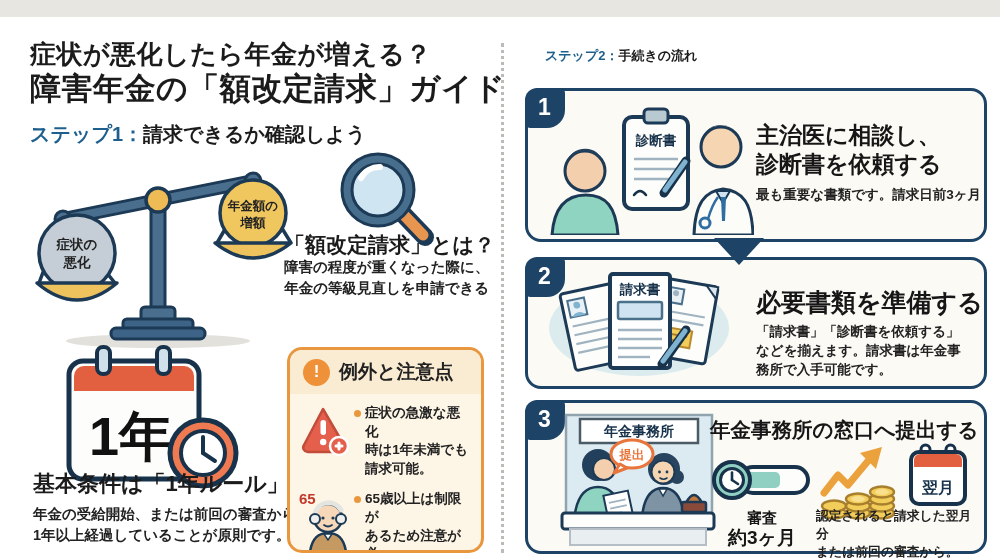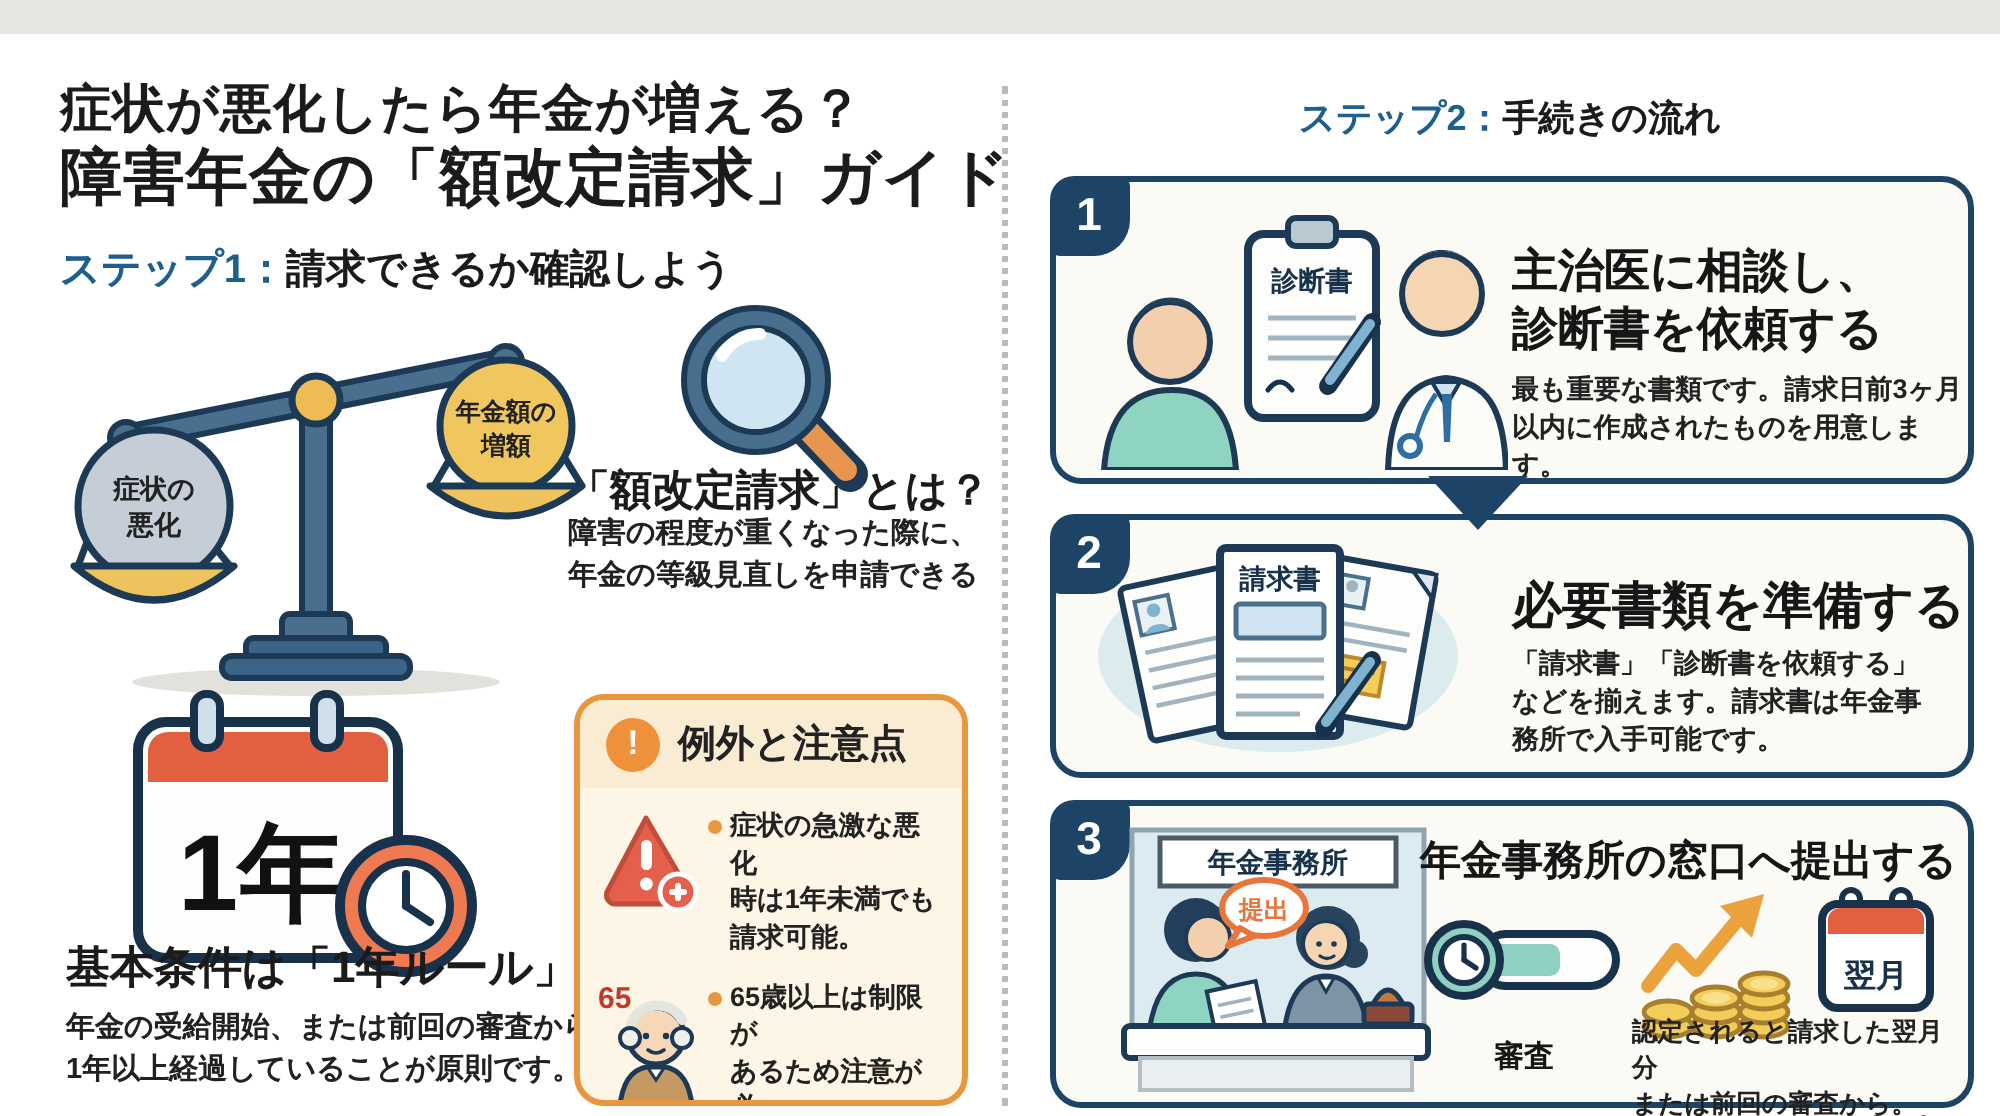--- a/index.html
+++ b/index.html
@@ -163,21 +163,21 @@
           <span>65歳以上は制限が</span>
           <span>あるため注意が必</span>
 
         </div>
       </div>
     </div>
   </div>
 
   <div class="abs divider"></div>
 
-  <div class="abs stephead" style="left:545px;top:30px;width:420px;text-align:center;font-size:18px;">
+  <div class="abs stephead" style="left:545px;top:30px;width:420px;text-align:left;font-size:13px;">
     <span class="blue">ステップ2：</span><span>手続きの流れ</span>
   </div>
 
   <div class="card" style="top:71px;height:154px;">
     <div class="badge">1</div>
     <div class="abs" style="left:16px;top:10px;">
       <svg width="210" height="134" viewBox="0 0 210 134">
         <path d="M8,134 C10,106 22,94 42,94 C62,94 72,106 74,134 Z" fill="#8fd4c0" stroke="#1c3a55" stroke-width="3"></path>
         <circle cx="41" cy="70" r="20" fill="#f3cfae" stroke="#1c3a55" stroke-width="3"></circle>
         <path d="M21,68 A20,20 0 0 1 59,62 Q54,46 38,48 Q24,50 21,68 Z" fill="#22405c"></path>
@@ -198,21 +198,20 @@
         <circle cx="161" cy="122" r="5" fill="none" stroke="#2f6ea3" stroke-width="3"></circle>
         <path d="M164,118 q4,-14 10,-22" fill="none" stroke="#2f6ea3" stroke-width="2.5"></path>
       </svg>
     </div>
     <div class="abs cardhead" style="left:228px;top:30px;font-size:23px;line-height:1.28;">
       <span style="display:block;">主治医に相談し、</span>
       <span style="display:block;">診断書を依頼する</span>
     </div>
     <div class="abs cardbody" style="left:228px;top:94px;">
       <span>最も重要な書類です。請求日前3ヶ月</span>
-      <span>以内に作成されたものを用意します。</span>
     </div>
   </div>
 
   <svg class="abs" style="left:714px;top:221px;z-index:3;" width="50" height="27" viewBox="0 0 50 27">
     <polygon points="0,0 50,0 25,27" fill="#1d4466"></polygon>
   </svg>
 
   <div class="card" style="top:240px;height:132px;">
     <div class="badge">2</div>
     <div class="abs" style="left:14px;top:6px;">
@@ -298,22 +297,23 @@
     <div class="abs" style="left:184px;top:56px;">
       <svg width="100" height="42" viewBox="0 0 100 42">
         <rect x="28" y="8" width="68" height="26" rx="13" fill="#fdfdfb" stroke="#17324a" stroke-width="4"></rect>
         <rect x="33" y="13" width="35" height="16" rx="5" fill="#8fd0c2"></rect>
         <circle cx="20" cy="21" r="18" fill="#8fd0c2" stroke="#17324a" stroke-width="4"></circle>
         <circle cx="20" cy="21" r="11.5" fill="#ffffff" stroke="#17324a" stroke-width="3"></circle>
         <line x1="20" y1="21" x2="20" y2="13.5" stroke="#17324a" stroke-width="2.6" stroke-linecap="round"></line>
         <line x1="20" y1="21" x2="26" y2="25" stroke="#17324a" stroke-width="2.6" stroke-linecap="round"></line>
       </svg>
     </div>
-    <div class="abs review" style="left:184px;top:117px;width:100px;">
+    <div class="abs review" style="left:184px;top:106px;width:100px;">
       <span class="l1">審査</span>
+      <span class="l2">約3ヶ月</span>
     </div>
     <div class="abs" style="left:288px;top:38px;">
       <svg width="80" height="80" viewBox="0 0 80 80">
         <polyline points="8,52 22,34 32,44 52,20" fill="none" stroke="#eca23c" stroke-width="7" stroke-linejoin="round" stroke-linecap="round"></polyline>
         <polygon points="44,12 66,6 60,28" fill="#eca23c"></polygon>
         <g stroke="#a87f2c" stroke-width="2.4" fill="#f3cd5a">
           <ellipse cx="18" cy="72" rx="12" ry="5.5"></ellipse>
             <ellipse cx="18" cy="65" rx="12" ry="5.5"></ellipse>
           <ellipse cx="42" cy="72" rx="12" ry="5.5"></ellipse>
             <ellipse cx="42" cy="65" rx="12" ry="5.5"></ellipse>

